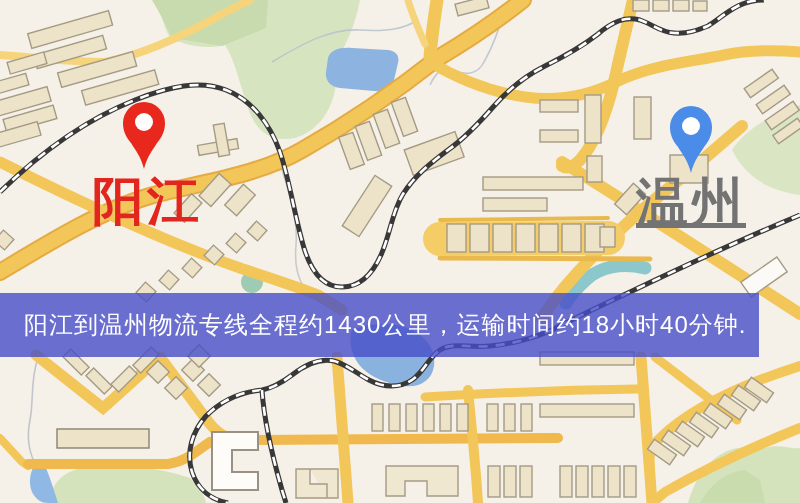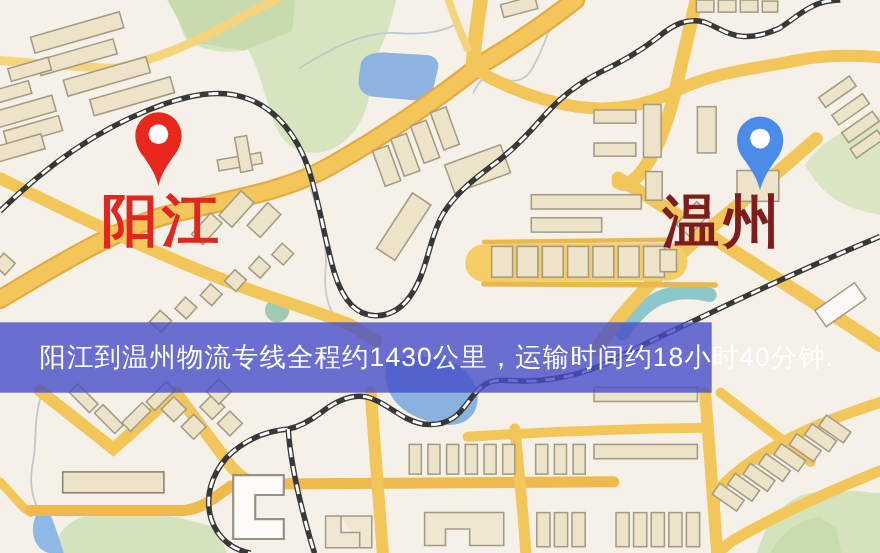--- a/index.html
+++ b/index.html
@@ -3,34 +3,34 @@
 <meta charset="utf-8">
 <style>
   html,body{margin:0;padding:0;}
   body{
     width:800px;height:503px;position:relative;overflow:hidden;
     font-family:"Liberation Sans","DejaVu Sans",sans-serif;
     background:#f5f0e8;
   }
   .map-svg{position:absolute;left:0;top:0;}
   .banner{
-    position:absolute;left:0;top:293px;width:647px;height:64px;
+    position:absolute;left:0;top:293px;width:759px;height:64px;
     background:rgba(70,78,200,0.80);
-    display:flex;align-items:center;box-sizing:border-box;padding-left:36px;
+    display:flex;align-items:center;box-sizing:border-box;padding-left:24px;
     z-index:5;
   }
   .banner-text{
     color:#ffffff;font-size:24px;letter-spacing:1px;white-space:nowrap;
   }
   .city-label{
     position:absolute;font-size:52px;font-weight:bold;line-height:1;
     letter-spacing:3px;z-index:6;text-shadow:0 0 1px rgba(255,255,255,.3);
   }
   #origin-label{left:92px;top:175px;color:#e3261d;}
-  #dest-label{left:602px;top:176px;color:#7f1d1d;}
+  #dest-label{left:636px;top:176px;color:#737373;text-decoration:underline;}
   .pin{position:absolute;z-index:7;}
   #origin-pin{left:120px;top:99px;}
   #dest-pin{left:667px;top:103px;}
 </style>
 </head>
 <body>
 
 <svg class="map-svg" width="800" height="503" viewBox="0 0 800 503">
 
   <rect x="0" y="0" width="800" height="503" fill="#f5f0e8"></rect>

